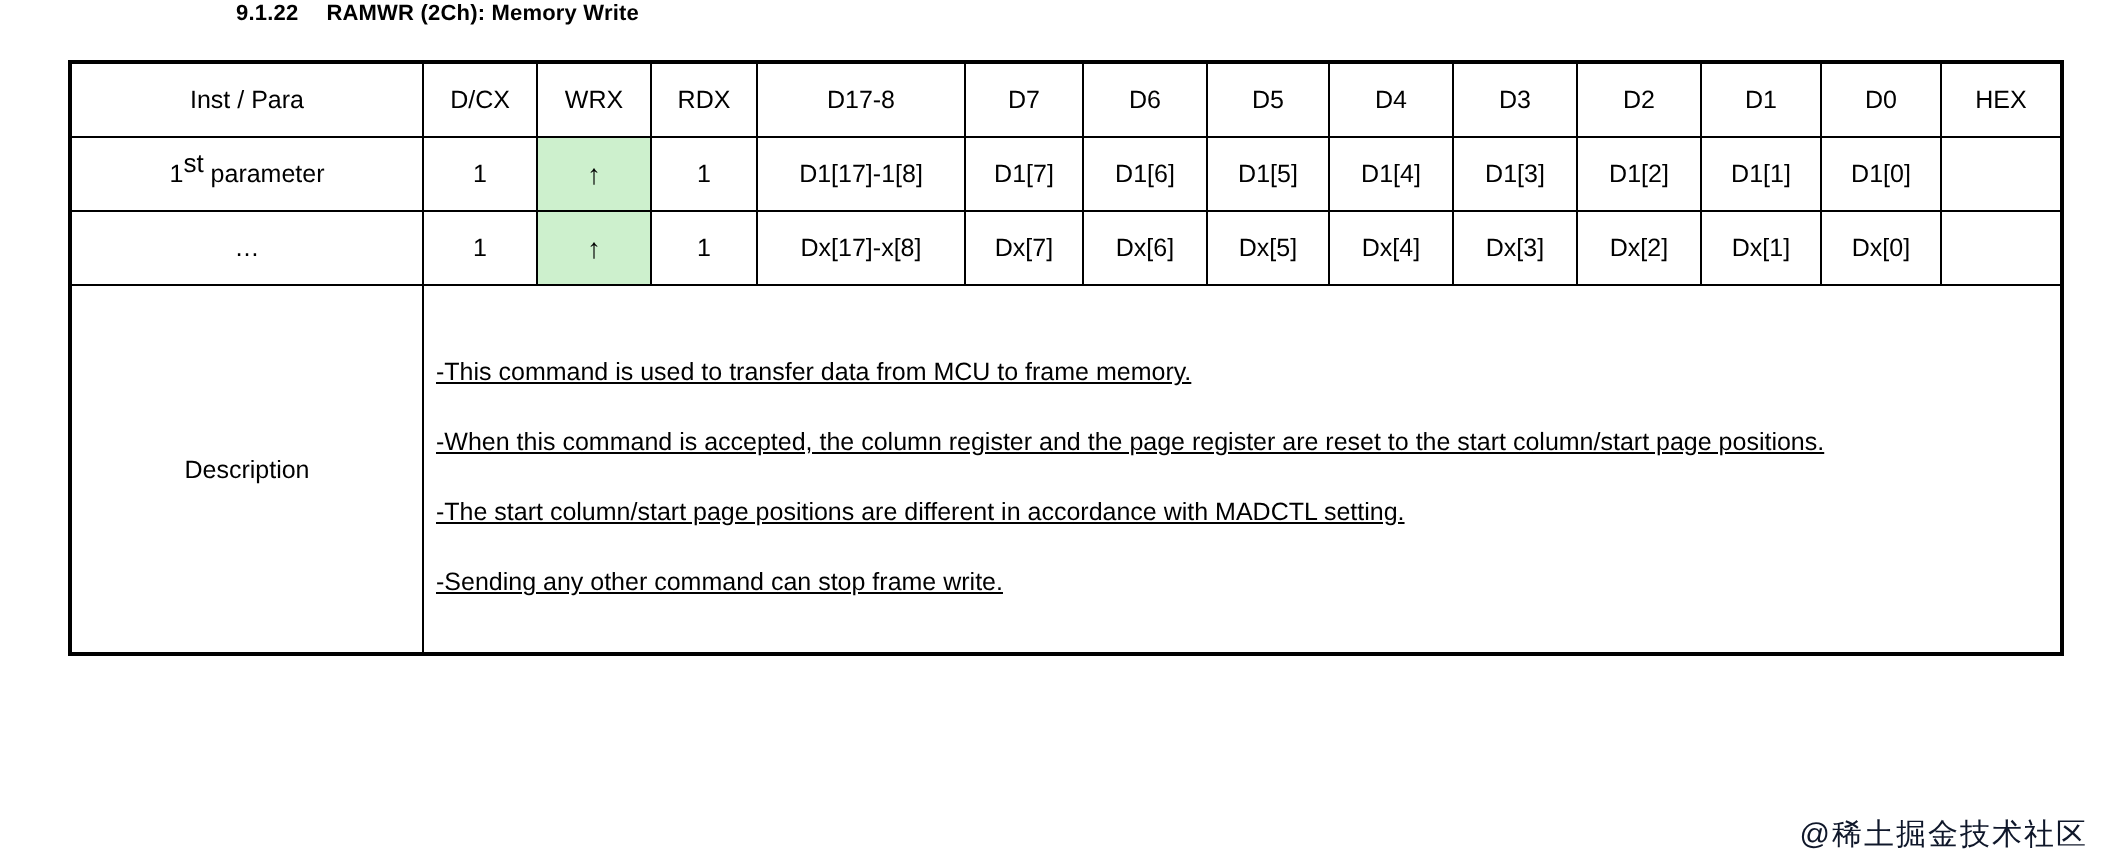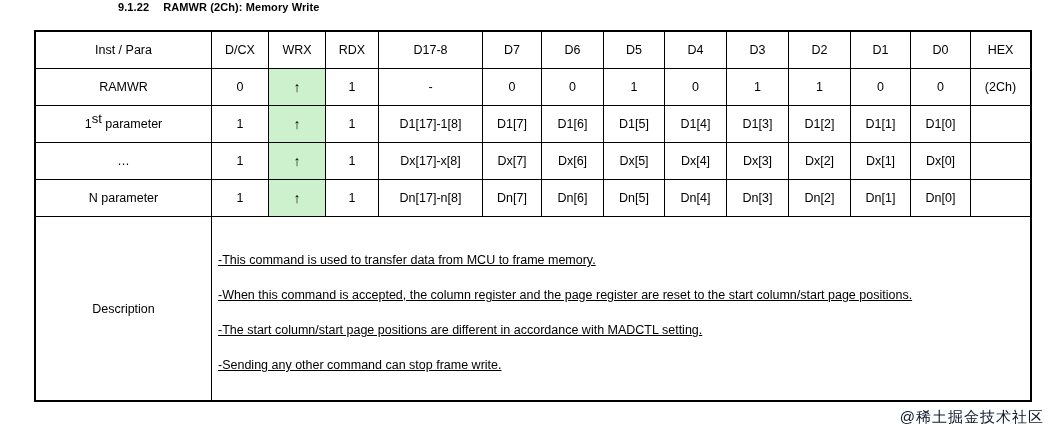--- a/index.html
+++ b/index.html
@@ -128,36 +128,20 @@
     <td>D6</td>
     <td>D5</td>
     <td>D4</td>
     <td>D3</td>
     <td>D2</td>
     <td>D1</td>
     <td>D0</td>
     <td>HEX</td>
   </tr>
 
-  <tr class="r-data">
-    <td>RAMWR</td>
-    <td>0</td>
-    <td class="wrx arrow">↑</td>
-    <td>1</td>
-    <td>-</td>
-    <td>0</td>
-    <td>0</td>
-    <td>1</td>
-    <td>0</td>
-    <td>1</td>
-    <td>1</td>
-    <td>0</td>
-    <td>0</td>
-    <td>(2Ch)</td>
-  </tr>
 
   <tr class="r-data">
     <td><span>1</span><sup>st</sup><span> parameter</span></td>
     <td>1</td>
     <td class="wrx arrow">↑</td>
     <td>1</td>
     <td>D1[17]-1[8]</td>
     <td>D1[7]</td>
     <td>D1[6]</td>
     <td>D1[5]</td>
@@ -179,36 +163,20 @@
     <td>Dx[6]</td>
     <td>Dx[5]</td>
     <td>Dx[4]</td>
     <td>Dx[3]</td>
     <td>Dx[2]</td>
     <td>Dx[1]</td>
     <td>Dx[0]</td>
     <td></td>
   </tr>
 
-  <tr class="r-data">
-    <td>N parameter</td>
-    <td>1</td>
-    <td class="wrx arrow">↑</td>
-    <td>1</td>
-    <td>Dn[17]-n[8]</td>
-    <td>Dn[7]</td>
-    <td>Dn[6]</td>
-    <td>Dn[5]</td>
-    <td>Dn[4]</td>
-    <td>Dn[3]</td>
-    <td>Dn[2]</td>
-    <td>Dn[1]</td>
-    <td>Dn[0]</td>
-    <td></td>
-  </tr>
 
   <tr class="r-desc">
     <td class="desc-label">Description</td>
     <td class="desc-body" colspan="13">
       <p>-This command is used to transfer data from MCU to frame memory.</p>
       <p>-When this command is accepted, the column register and the page register are reset to the start column/start page positions.</p>
       <p>-The start column/start page positions are different in accordance with MADCTL setting.</p>
       <p>-Sending any other command can stop frame write.</p>
     </td>
   </tr>

